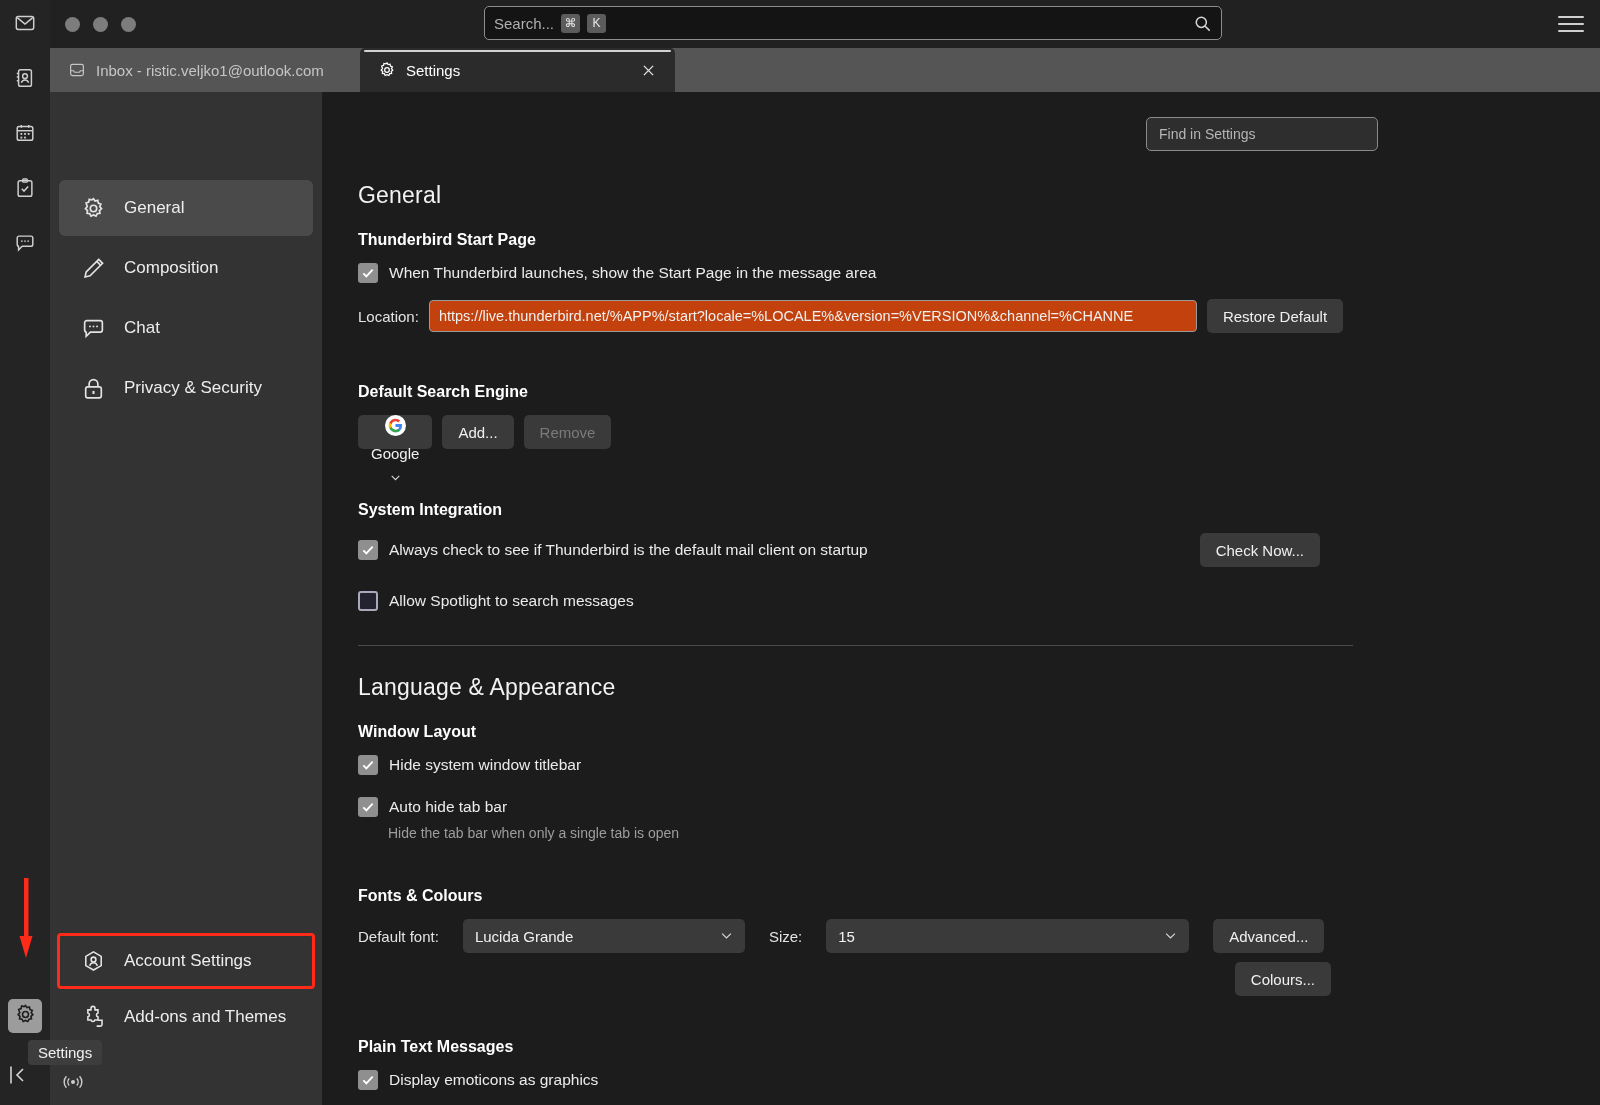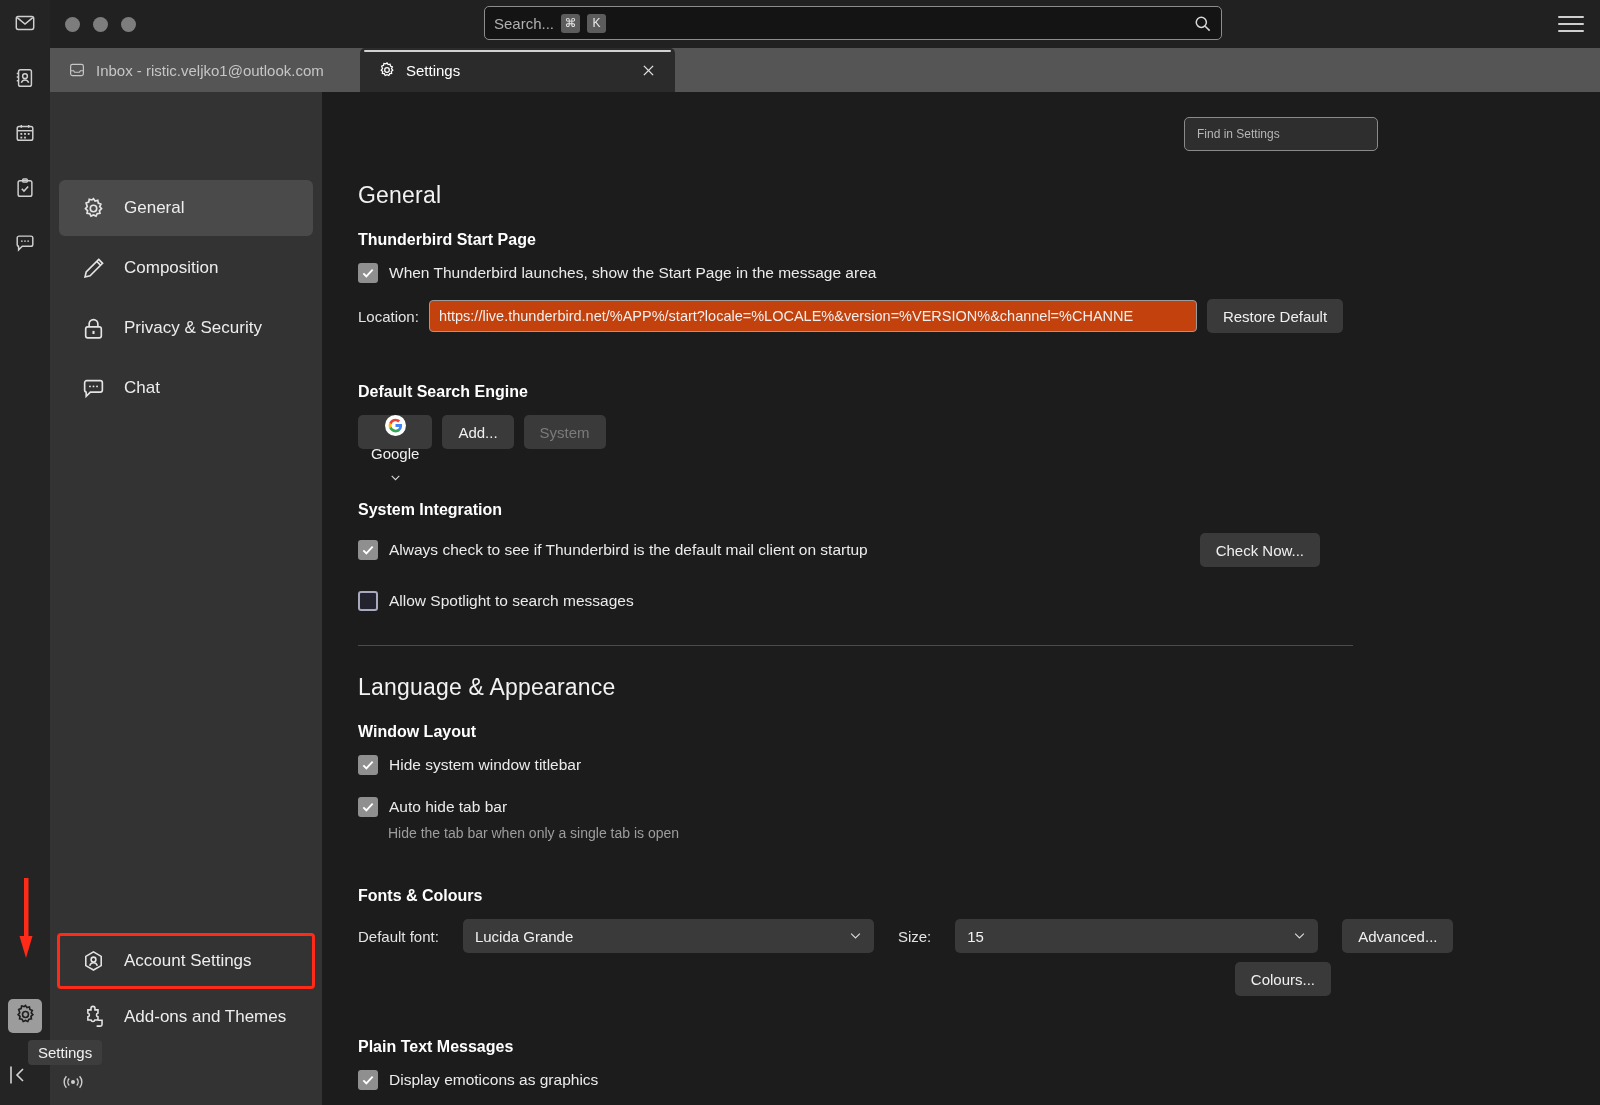--- a/index.html
+++ b/index.html
@@ -153,27 +153,27 @@
 
   
   .main {
     position: absolute; left: 322px; top: 92px;
     width: 1278px; height: 1013px;
     background: #1c1c1c;
     overflow: hidden;
   }
   .findbox {
     position: absolute; right: 222px; top: 25px;
-    width: 194px; height: 34px;
+    width: 232px; height: 34px;
     background: #2e2e2e;
     border: 1px solid #8a8a8a;
     border-radius: 5px;
     display: flex; align-items: center;
     padding-left: 12px;
-    color: #b6b6b6; font-size: 12px;
+    color: #b6b6b6; font-size: 14px;
   }
   .content { padding: 90px 0 0 36px; width: 1278px; }
 
   .h1 {
     font-size: 23px; font-weight: 400; color: #f2f2f2;
     margin-bottom: 22px; letter-spacing: .2px;
   }
   .h2 {
     font-size: 16px; font-weight: 700; color: #ffffff;
     margin-bottom: 14px;
@@ -408,37 +408,37 @@
         <svg width="25" height="25" viewBox="0 0 24 24" fill="none" stroke="currentColor" stroke-width="1.6">
           <path d="M17 3.3l3.7 3.7-12 12-4.8 1.1 1.1-4.8z"></path>
             <path d="M15.1 5.2l3.7 3.7"></path>
         </svg>
       </span>
       <span>Composition</span>
     </div>
     <div class="nav-item">
       <span class="nav-ic">
         <svg width="25" height="25" viewBox="0 0 24 24" fill="none" stroke="currentColor" stroke-width="1.6">
-          <rect x="4.5" y="10.5" width="15" height="10.5" rx="2"></rect>
-          <path d="M7.8 10.5V7.6a4.2 4.2 0 018.4 0v2.9"></path>
-          <path d="M12 14.3v3" stroke-width="2"></path>
-        </svg>
-      </span>
-      <span>Privacy &amp; Security</span>
-    </div>
-    <div class="nav-item">
-      <span class="nav-ic">
-        <svg width="25" height="25" viewBox="0 0 24 24" fill="none" stroke="currentColor" stroke-width="1.6">
           <path d="M3.5 6.5a2 2 0 012-2h13a2 2 0 012 2v7a2 2 0 01-2 2H9l-4 4v-4H5.5a2 2 0 01-2-2z"></path>
           <circle cx="8.6" cy="10" r=".9" fill="currentColor" stroke="none"></circle>
           <circle cx="12" cy="10" r=".9" fill="currentColor" stroke="none"></circle>
           <circle cx="15.4" cy="10" r=".9" fill="currentColor" stroke="none"></circle>
         </svg>
       </span>
       <span>Chat</span>
+    </div>
+    <div class="nav-item">
+      <span class="nav-ic">
+        <svg width="25" height="25" viewBox="0 0 24 24" fill="none" stroke="currentColor" stroke-width="1.6">
+          <rect x="4.5" y="10.5" width="15" height="10.5" rx="2"></rect>
+          <path d="M7.8 10.5V7.6a4.2 4.2 0 018.4 0v2.9"></path>
+          <path d="M12 14.3v3" stroke-width="2"></path>
+        </svg>
+      </span>
+      <span>Privacy &amp; Security</span>
     </div>
 
     <div class="nav-bottom">
       <div class="nav-item highlighted">
         <span class="nav-ic">
           <svg width="25" height="25" viewBox="0 0 24 24" fill="none" stroke="currentColor" stroke-width="1.5">
             <path d="M12 2.8l7.4 4.3v8.8L12 20.2 4.6 15.9V7.1z"></path>
             <circle cx="12" cy="10.1" r="2.3"></circle>
             <path d="M8.3 16c.7-1.9 2.1-2.8 3.7-2.8s3 .9 3.7 2.8"></path>
           </svg>
@@ -494,21 +494,21 @@
             </svg>
           </span>
           <span>Google</span>
           <span class="chev">
             <svg width="13" height="13" viewBox="0 0 24 24" fill="none" stroke="currentColor" stroke-width="2">
                 <path d="M5 9l7 7 7-7"></path>
               </svg>
           </span>
         </span>
         <button class="btn">Add...</button>
-        <button class="btn disabled">System</button>
+        <button class="btn disabled">Remove</button>
       </div>
 
       <div class="h2" style="margin-top:52px">System Integration</div>
       <div class="row" style="width:995px; align-items:center">
         <div class="cbrow" style="margin-bottom:0">
           <span class="cb on">
             <svg width="14" height="14" viewBox="0 0 24 24" fill="none" stroke="#ffffff" stroke-width="3.2">
               <path d="M4 12.6l5.2 5.4L20 6.2"></path>
             </svg>
           </span>
@@ -540,21 +540,21 @@
             <path d="M4 12.6l5.2 5.4L20 6.2"></path>
           </svg>
         </span>
         <span class="cb-label">Auto hide tab bar</span>
       </div>
       <div class="hint">Hide the tab bar when only a single tab is open</div>
 
       <div class="h2" style="margin-top:46px">Fonts &amp; Colours</div>
       <div class="row" style="gap:24px">
         <span class="lbl">Default font:</span>
-        <span class="select" style="width:411px">
+        <span class="select" style="width:282px">
           <span>Lucida Grande</span>
           <span class="chev">
             <svg width="15" height="15" viewBox="0 0 24 24" fill="none" stroke="currentColor" stroke-width="1.8">
                 <path d="M5 9l7 7 7-7"></path>
               </svg>
           </span>
         </span>
         <span class="lbl">Size:</span>
         <span class="select" style="width:363px">
           <span>15</span>

